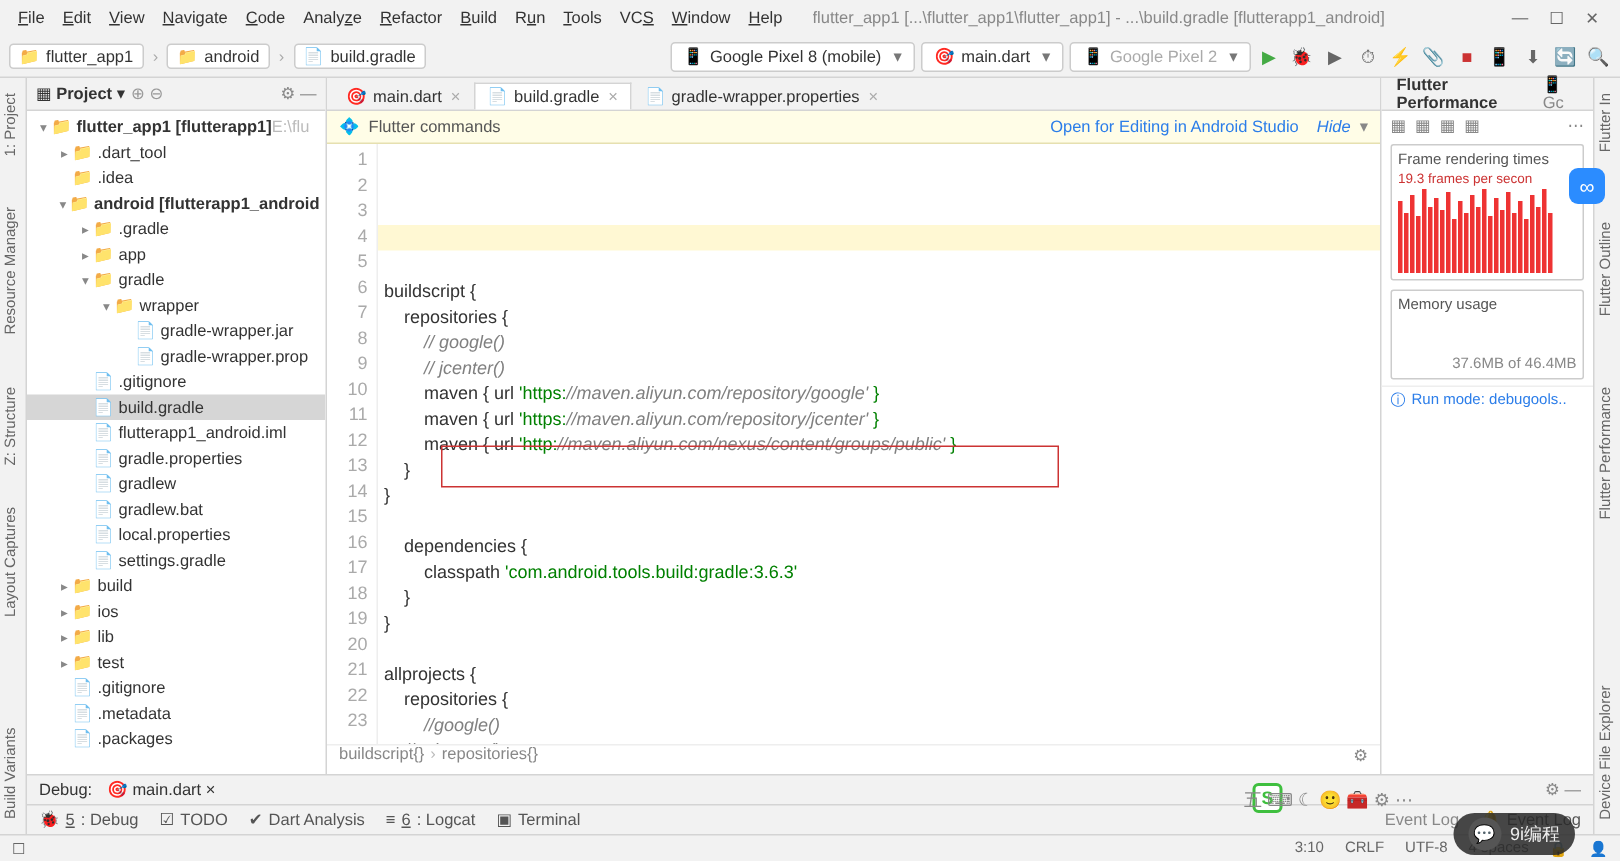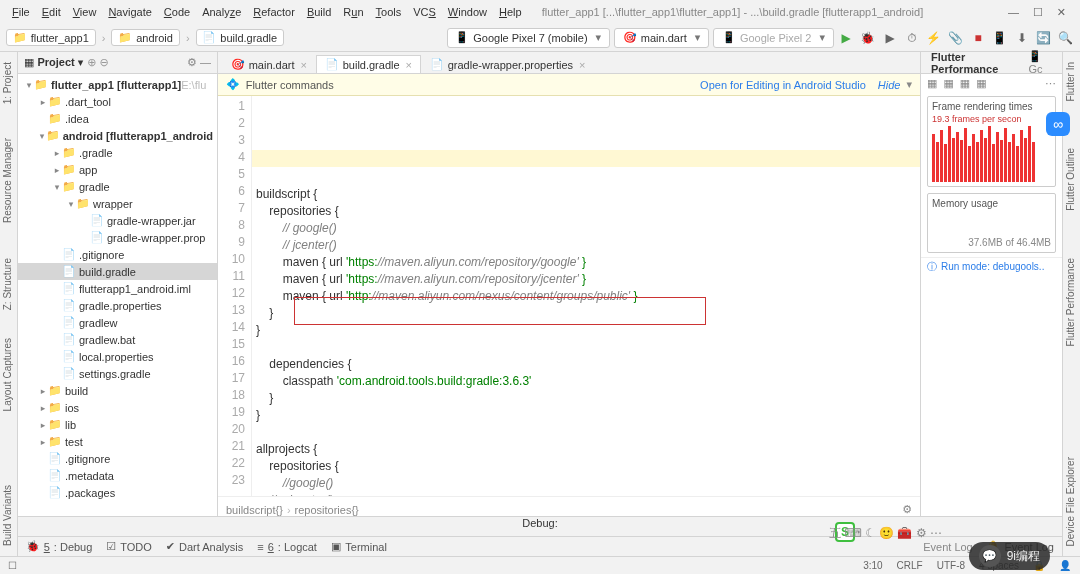--- a/index.html
+++ b/index.html
@@ -52,37 +52,37 @@
 .notif { height:22px; display:flex; align-items:center; background:#fffde7; border-bottom:1px solid #e6e0b0; padding:0 8px; font-size:11px; color:#555; }
 .notif .lnk { color:#2b7de9; margin-left:auto; margin-right:12px; cursor:pointer; }
 .notif .lnk2 { color:#2b7de9; cursor:pointer;font-style:italic; }
 .code { flex:1; display:flex; font-family:Consolas,monospace; font-size:12px; overflow:auto; position:relative; }
 .gut { width:34px; background:#fff; border-right:1px solid #eee; color:#aaa; text-align:right; padding:2px 6px 2px 0; line-height:17px; }
 .lines { flex:1; padding:2px 4px; line-height:17px; white-space:pre; position:relative;margin-top:20px; }
 .s { color:#008000; font-weight:normal; }
 .cm { color:#808080; font-style:italic; }
 .hlred { position:absolute; border:1px solid #cc3333; }
 .hlyellow { position:absolute; background:rgba(255,236,130,0.35); left:0; right:0; }
-.crumb { height:20px; display:flex; align-items:flex-end; padding:0 8px; color:#888; font-size:11px; border-top:1px solid #eee; }
+.crumb { height:20px; display:flex; align-items:flex-start; padding:0 8px; color:#888; font-size:11px; border-top:1px solid #eee; }
 .crumb .gear { margin-left:auto; }
 
 
 .perfpane { width:142px; background:#fff; border-left:1px solid #d4d4d4; display:flex; flex-direction:column; font-size:11px; }
 .perfhdr { height:22px; background:#f2f2f2; border-bottom:1px solid #d4d4d4; display:flex; align-items:center; padding:0 6px; }
 .perfhdr .tabp { padding:0 4px; } .tabp.a{ font-weight:bold; }
 .perfbody { padding:4px 6px; display:flex; flex-direction:column; gap:6px; overflow:hidden; }
 .box { border:1px solid #ccc; border-radius:2px; padding:4px; font-size:10px; color:#555; }
 .box .btitle { font-size:10px; margin-bottom:2px; }
 .chart { height:58px; display:flex; align-items:flex-end; gap:1px; }
 .bar { width:3px; background:#e33; }
 .mem { height:60px; display:flex; flex-direction:column; justify-content:flex-end; }
 .mem .mstat { text-align:right; color:#888; }
 
 
-.debugbar { position:absolute; left:18px; right:18px; bottom:38px; height:20px; background:#f2f2f2; border-top:1px solid #d4d4d4; display:flex; align-items:center; padding:0 8px; font-size:11px; gap:10px;flex-direction:column; }
+.debugbar { position:absolute; left:18px; right:18px; bottom:38px; height:20px; background:#f2f2f2; border-top:1px solid #d4d4d4; display:flex; align-items:center; padding:0 8px; font-size:11px; gap:10px; }
 .tabsbar { position:absolute; left:18px; right:18px; bottom:18px; height:20px; background:#f2f2f2; border-top:1px solid #d4d4d4; display:flex; align-items:center; padding:0 8px; font-size:11px; gap:14px; }
 .tabsbar .bt { display:flex; align-items:center; gap:4px; cursor:pointer; color:#555; }
 .tabsbar .bt u{ text-decoration:underline; }
 .status { position:absolute; left:0; right:0; bottom:0; height:18px; background:#f2f2f2; border-top:1px solid #d4d4d4; display:flex; align-items:center; padding:0 8px; font-size:10px; color:#666; gap:14px; }
 .status .sp { margin-left:auto; }
 
 
 .float1 { position:absolute; right:10px; top:112px; width:24px; height:24px; background:#2b8cff; border-radius:6px; color:#fff; display:flex; align-items:center; justify-content:center; font-size:14px; }
 .wm { position:absolute; right:30px; bottom:4px; display:flex; align-items:center; gap:6px; background:rgba(40,40,40,0.85); color:#eee; padding:3px 10px; border-radius:14px; font-size:12px; }
 .wm .bubble{ width:22px;height:22px;border-radius:50%;background:#555;display:flex;align-items:center;justify-content:center;}
@@ -114,21 +114,21 @@
   </span>
 </div>
 
 <div class="toolbar">
   <span class="pathchip">📁 <span>flutter_app1</span></span>
   <span class="pathsep">›</span>
   <span class="pathchip">📁 <span>android</span></span>
   <span class="pathsep">›</span>
   <span class="pathchip">📄 <span>build.gradle</span></span>
   <span style="flex:1"></span>
-  <span class="combo">📱 <span>Google Pixel 7 (mobile)</span><span class="tri">▾</span></span>
+  <span class="combo">📱 <span>Google Pixel 8 (mobile)</span><span class="tri">▾</span></span>
   <span class="combo">🎯 <span>main.dart</span><span class="tri">▾</span></span>
   <span class="combo" style="color:#aaa">📱 <span>Google Pixel 2</span><span class="tri">▾</span></span>
   <span class="icnrow">
     <span class="ic" style="color:#4a4">▶</span>
     <span class="ic" style="color:#3a3">🐞</span>
     <span class="ic">▶</span>
     <span class="ic">⏱</span>
     <span class="ic" style="color:#f90">⚡</span>
     <span class="ic">📎</span>
     <span class="ic" style="color:#c33">■</span>

